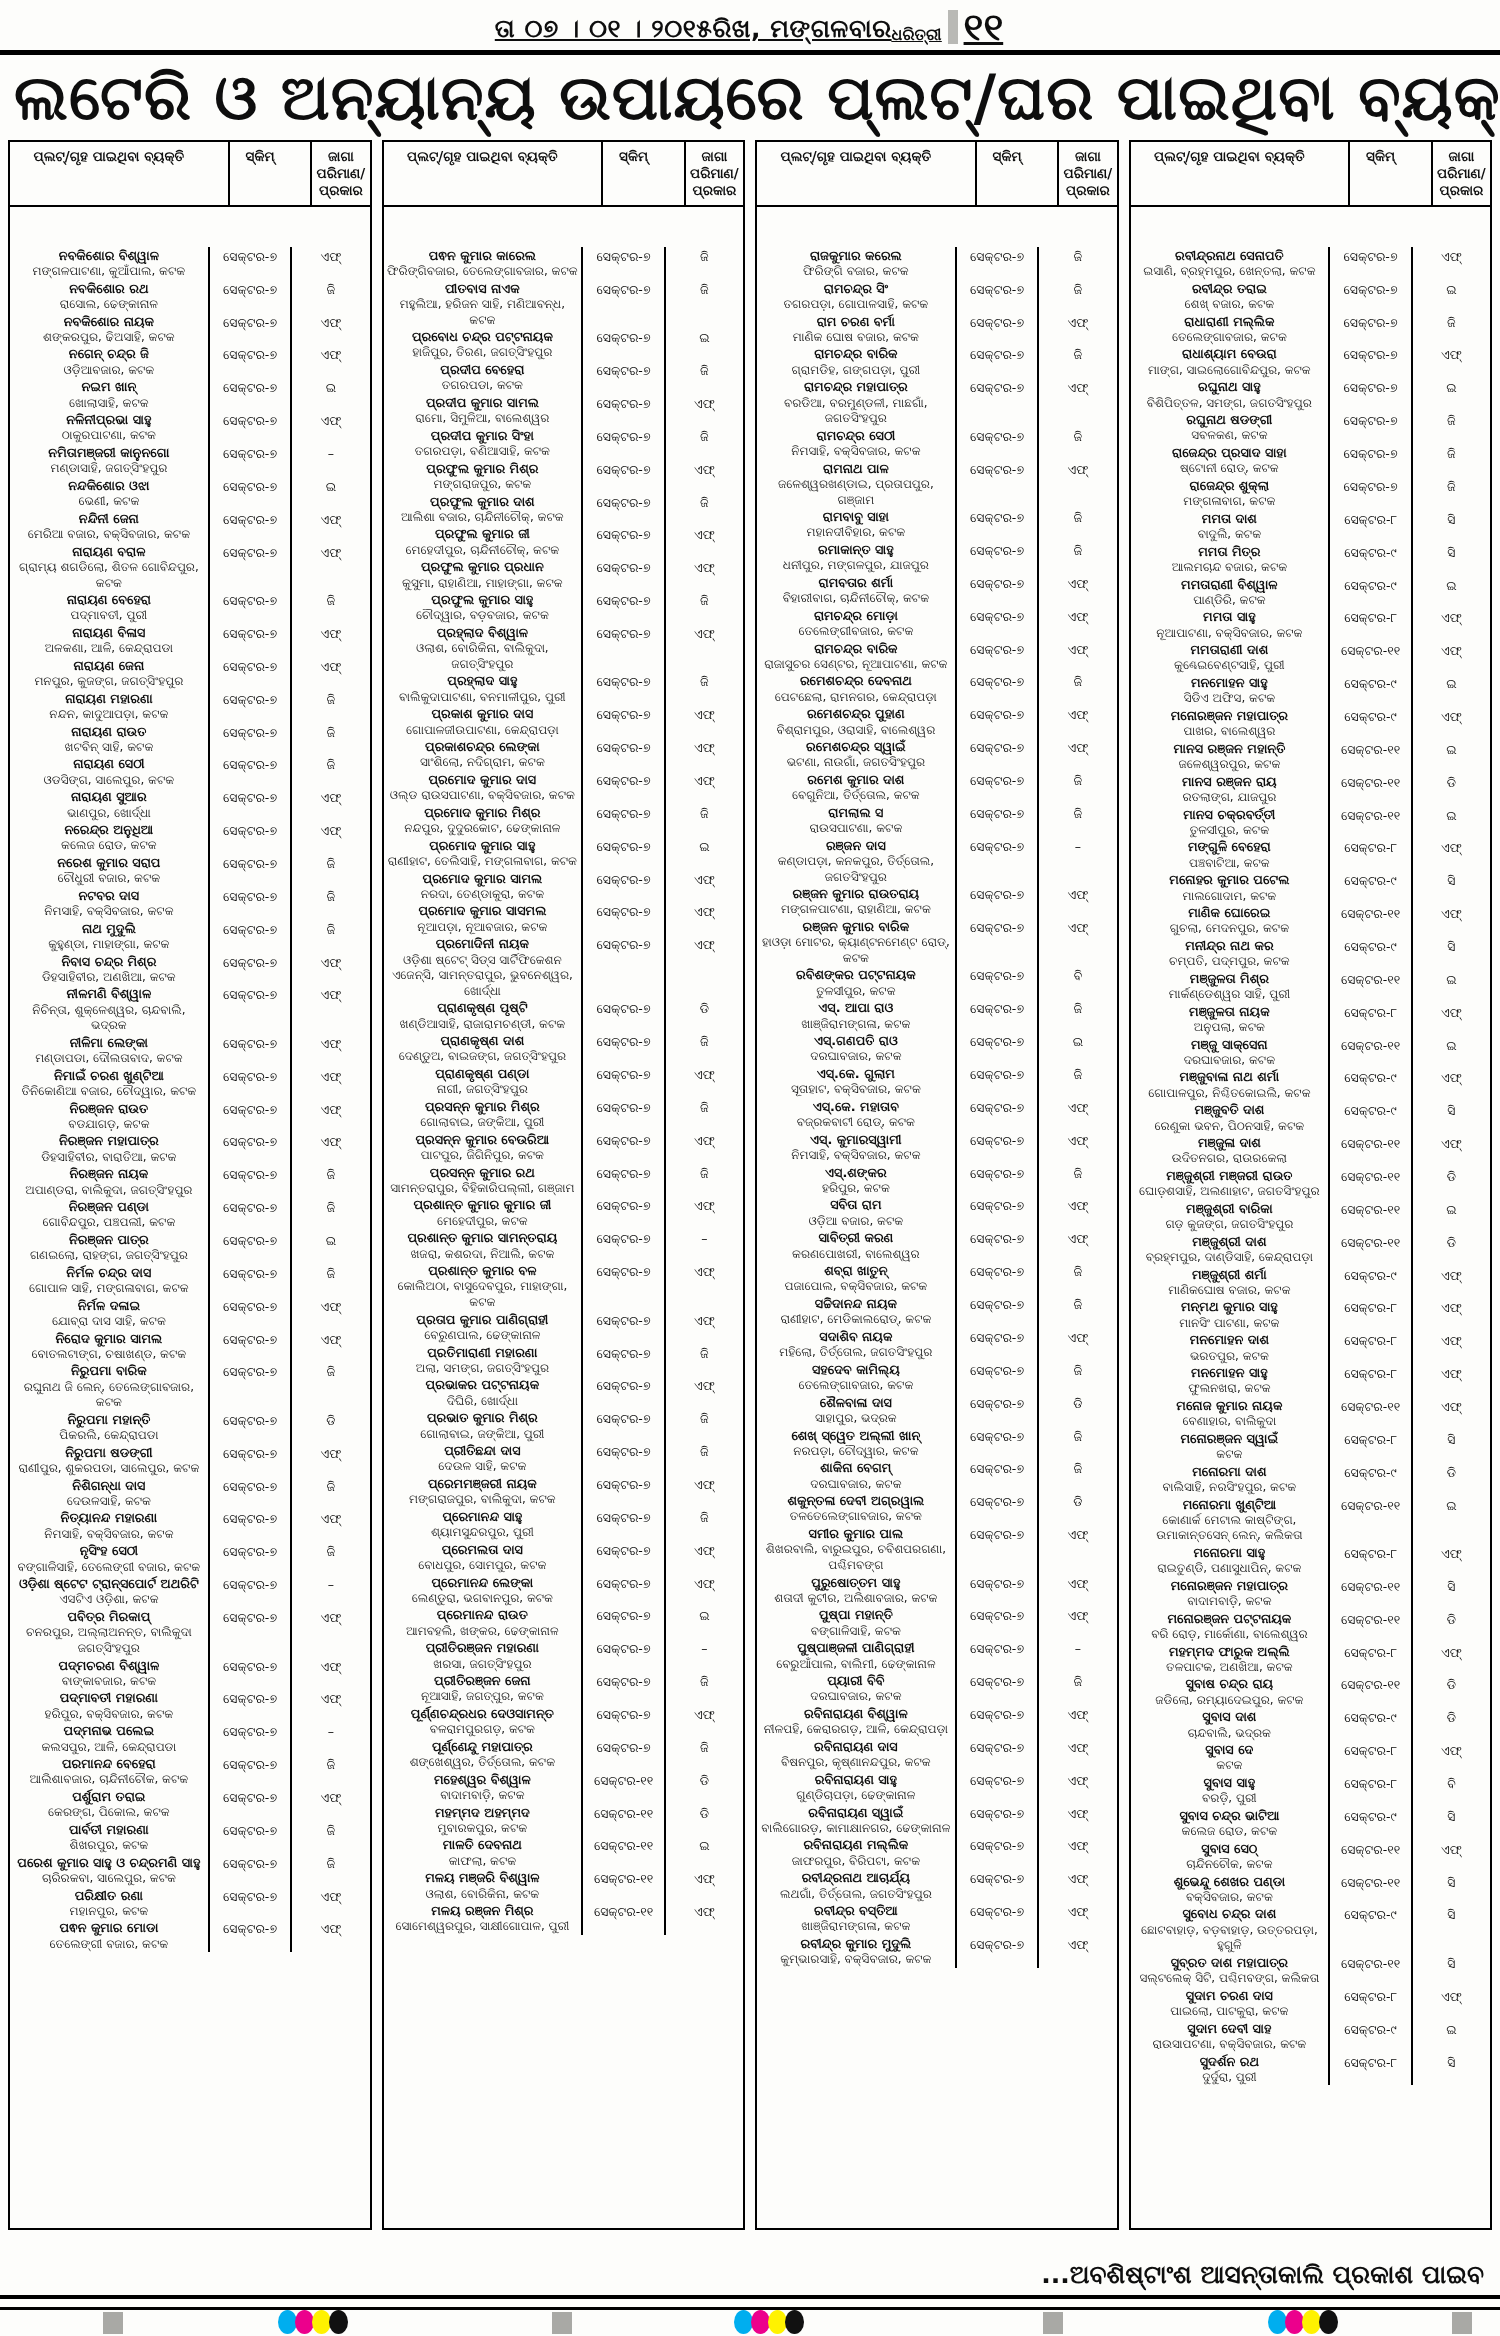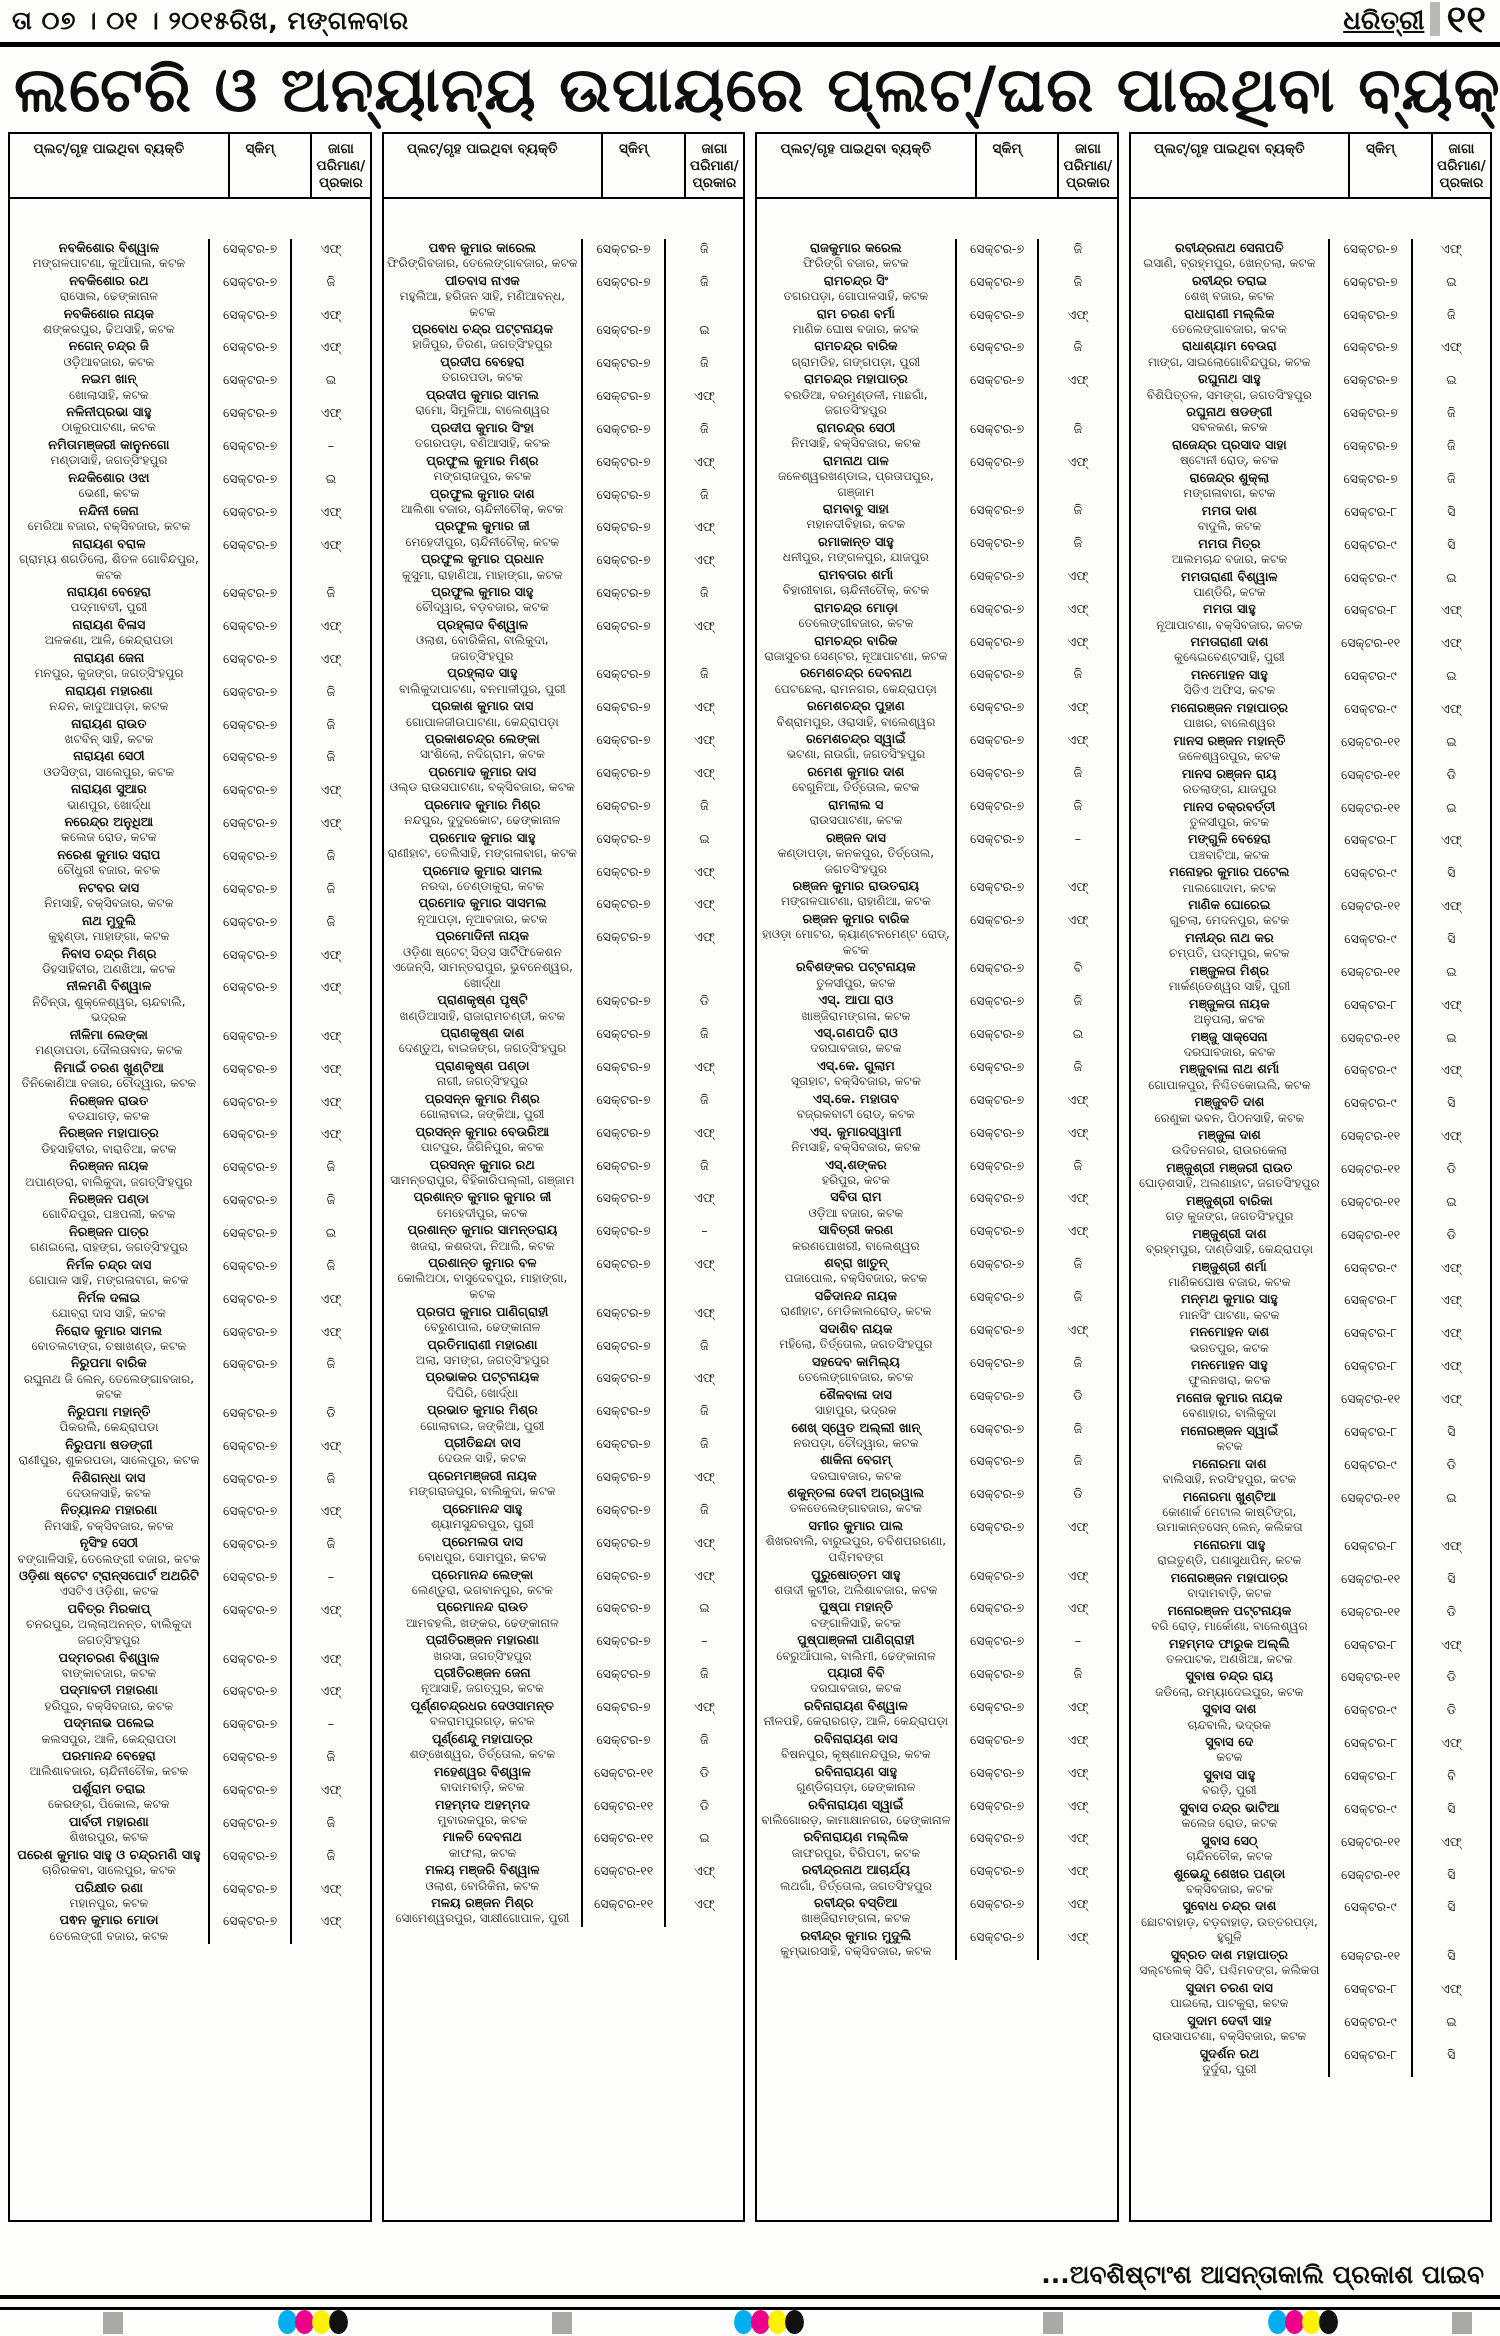--- a/index.html
+++ b/index.html
@@ -1,23 +1,23 @@
 <!DOCTYPE html>
 <html><head>
 <meta charset="utf-8">
 <style>
   html,body{margin:0;padding:0;background:#e8e8e4;}
   .page{position:relative;width:1500px;height:2336px;background:#fdfdfb;margin:0 auto;
         font-family:"DejaVu Sans", sans-serif;color:#0e0e0e;overflow:hidden;}
   
-  .topbar{display:flex;justify-content:space-between;align-items:flex-end;
-          padding:2px 14px 4px 12px;}
+  .topbar{display:flex;justify-content:center;align-items:flex-end;
+          padding:10px 14px 4px 12px;text-decoration:underline;}
   .dateline{font-size:25px;font-weight:bold;letter-spacing:.5px;}
   .mast{display:flex;align-items:flex-end;gap:6px;}
-  .mast-name{font-size:26px;font-weight:bold;text-decoration:underline;}
+  .mast-name{font-size:16px;font-weight:bold;text-decoration:underline;}
   .mast-bar{width:10px;height:34px;background:#b9b9b5;}
   .mast-page{font-size:38px;font-weight:bold;line-height:.9;}
   .toprule{height:5px;background:#000;margin:2px 0 0 0;}
   
   .headline{font-size:62px;font-weight:bold;letter-spacing:1px;
             padding:10px 10px 6px 14px;line-height:1.05;white-space:nowrap;}
   
   .tables{display:flex;gap:10px;padding:4px 8px 8px 8px;}
   .ptable{flex:1 1 0;border:2px solid #000;height:2086px;overflow:hidden;background:#fdfdfb;}
   .thead{display:grid;grid-template-columns:55% 23% 22%;border-bottom:2px solid #000;}

